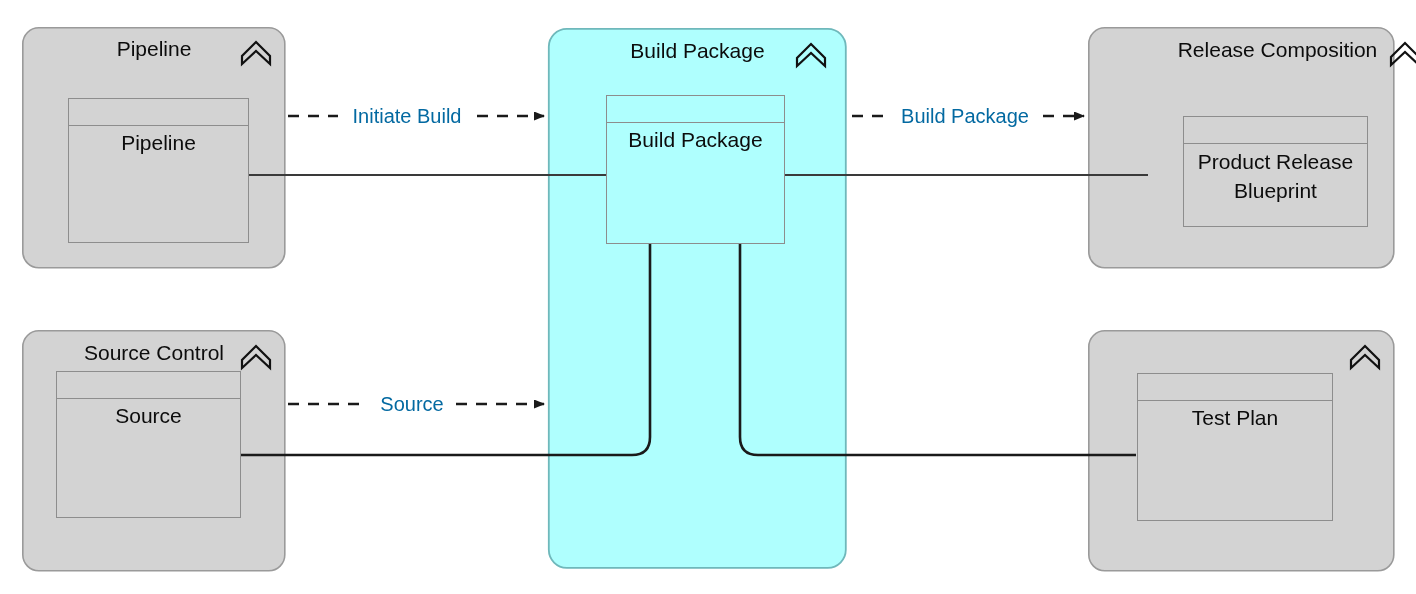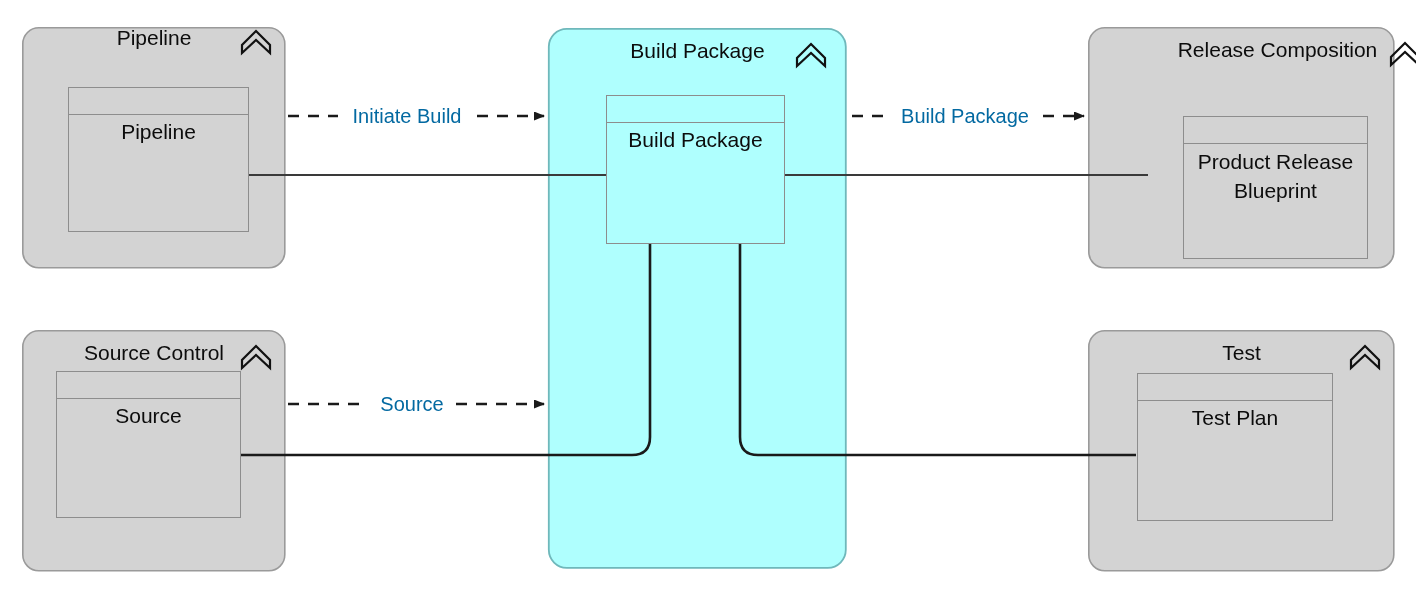--- a/index.html
+++ b/index.html
@@ -121,21 +121,21 @@
     <path d="M 288,116 L 338,116" fill="none" stroke="#1a1a1a" stroke-width="2.3" stroke-dasharray="11 9"></path>
     <path d="M 477,116 L 544,116" fill="none" stroke="#1a1a1a" stroke-width="2.3" stroke-dasharray="11 9" marker-end="url(#arrowFilled)"></path>
 
     <path d="M 852,116 L 888,116" fill="none" stroke="#1a1a1a" stroke-width="2.3" stroke-dasharray="11 9"></path>
     <path d="M 1043,116 L 1084,116" fill="none" stroke="#1a1a1a" stroke-width="2.3" stroke-dasharray="11 9" marker-end="url(#arrowFilled)"></path>
 
     <path d="M 288,404 L 368,404" fill="none" stroke="#1a1a1a" stroke-width="2.3" stroke-dasharray="11 9"></path>
     <path d="M 456,404 L 544,404" fill="none" stroke="#1a1a1a" stroke-width="2.3" stroke-dasharray="11 9" marker-end="url(#arrowFilled)"></path>
   </svg>
 
-  <div class="grouping" style="left:22px; top:15px; width:264px; height:242px; background:transparent; border-color:transparent;">
+  <div class="grouping" style="left:22px; top:26px; width:264px; height:242px; background:transparent; border-color:transparent;">
     <div class="group-title">Pipeline</div>
     <svg class="chevron-icon" style="right:12px;" viewBox="0 0 34 34" xmlns="http://www.w3.org/2000/svg">
       <path d="M3,27 L3,19 L17,5 L31,19 L31,27 L17,14 Z" fill="none" stroke="#111111" stroke-width="2.2" stroke-linejoin="miter"></path>
     </svg>
     <div class="inner-box" style="left:45px; top:71px; width:181px; height:145px;">
       <div class="inner-header"></div>
       <div class="inner-label">Pipeline</div>
     </div>
   </div>
 
@@ -148,39 +148,38 @@
       <div class="inner-header"></div>
       <div class="inner-label">Build Package</div>
     </div>
   </div>
 
   <div class="grouping" style="left:1088px; top:27px; width:307px; height:242px; background:transparent; border-color:transparent;margin-left:36px;">
     <div class="group-title" style="padding-right:18px;">Release Composition</div>
     <svg class="chevron-icon" style="right:8px;" viewBox="0 0 34 34" xmlns="http://www.w3.org/2000/svg">
       <path d="M3,27 L3,19 L17,5 L31,19 L31,27 L17,14 Z" fill="none" stroke="#111111" stroke-width="2.2" stroke-linejoin="miter"></path>
     </svg>
-    <div class="inner-box" style="left:58px; top:88px; width:185px; height:143px;">
+    <div class="inner-box" style="left:58px; top:88px; width:185px; height:111px;">
       <div class="inner-header"></div>
       <div class="inner-label" style="line-height:29px;">Product Release Blueprint</div>
     </div>
   </div>
 
   <div class="grouping" style="left:22px; top:330px; width:264px; height:242px; background:transparent; border-color:transparent;">
     <div class="group-title" style="padding-right:22px;">Source Control</div>
     <svg class="chevron-icon" style="right:12px;" viewBox="0 0 34 34" xmlns="http://www.w3.org/2000/svg">
       <path d="M3,27 L3,19 L17,5 L31,19 L31,27 L17,14 Z" fill="none" stroke="#111111" stroke-width="2.2" stroke-linejoin="miter"></path>
     </svg>
     <div class="inner-box" style="left:33px; top:40px; width:185px; height:147px;">
       <div class="inner-header"></div>
       <div class="inner-label">Source</div>
     </div>
   </div>
 
   <div class="grouping" style="left:1088px; top:330px; width:307px; height:242px; background:transparent; border-color:transparent;">
-    <div class="group-title">Test</div>
     <svg class="chevron-icon" style="right:12px;" viewBox="0 0 34 34" xmlns="http://www.w3.org/2000/svg">
       <path d="M3,27 L3,19 L17,5 L31,19 L31,27 L17,14 Z" fill="none" stroke="#111111" stroke-width="2.2" stroke-linejoin="miter"></path>
     </svg>
     <div class="inner-box" style="left:48px; top:42px; width:196px; height:148px;">
       <div class="inner-header"></div>
       <div class="inner-label">Test Plan</div>
     </div>
   </div>
 
   <div class="edge-label" style="left:407px; top:116px;">Initiate Build</div>

